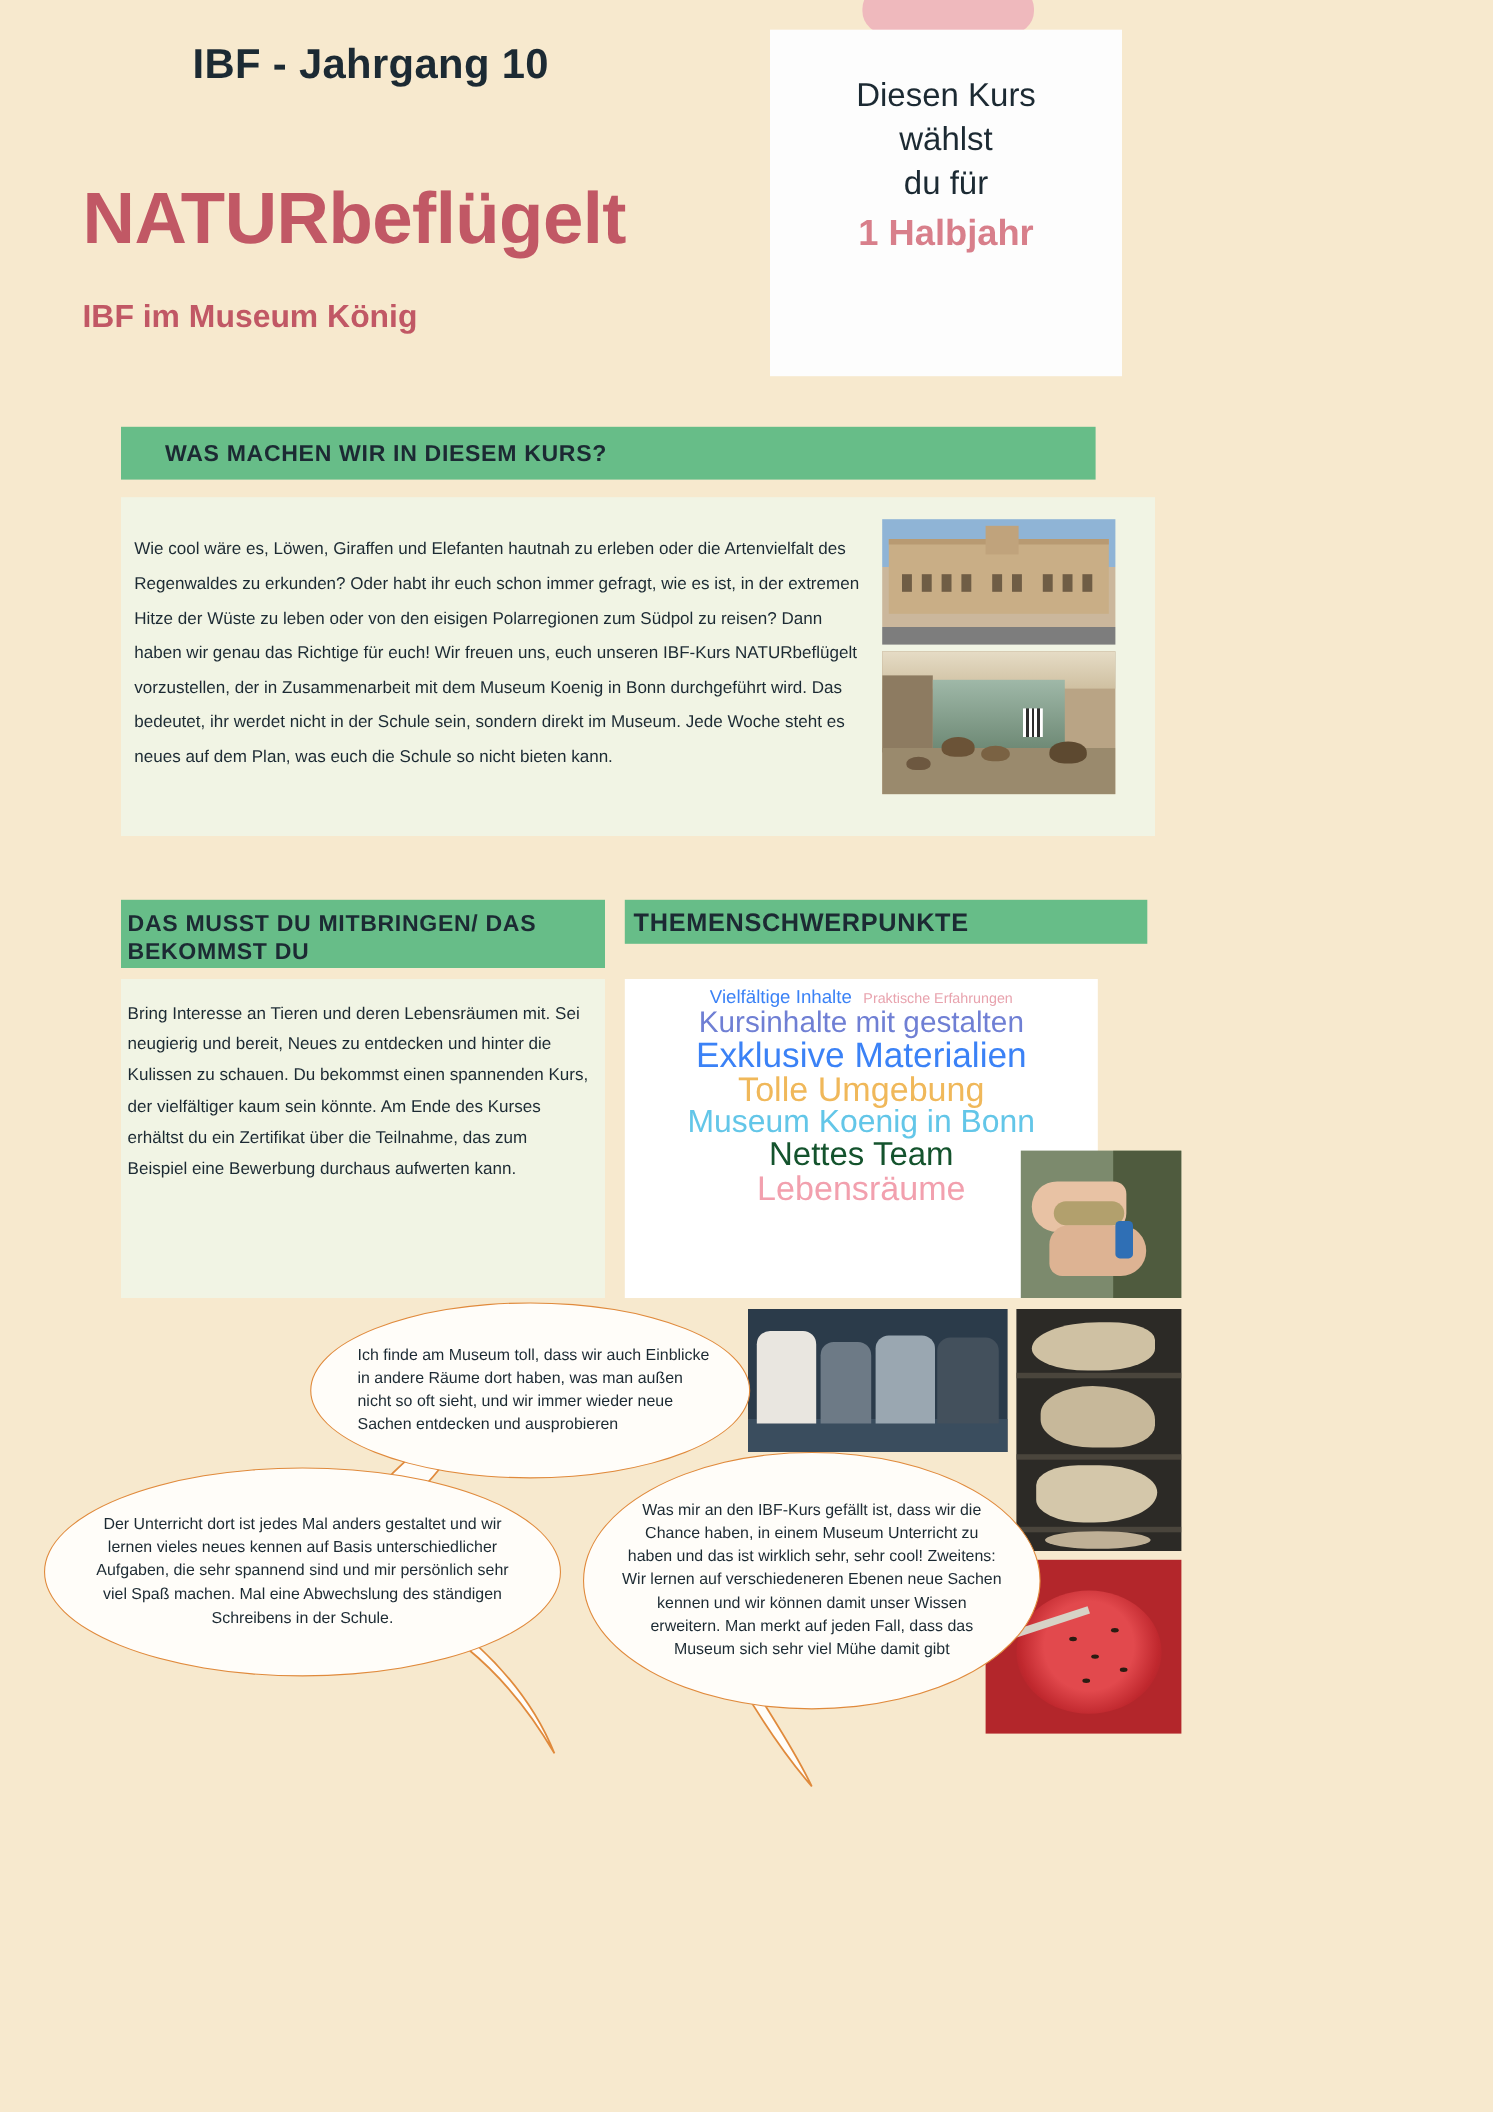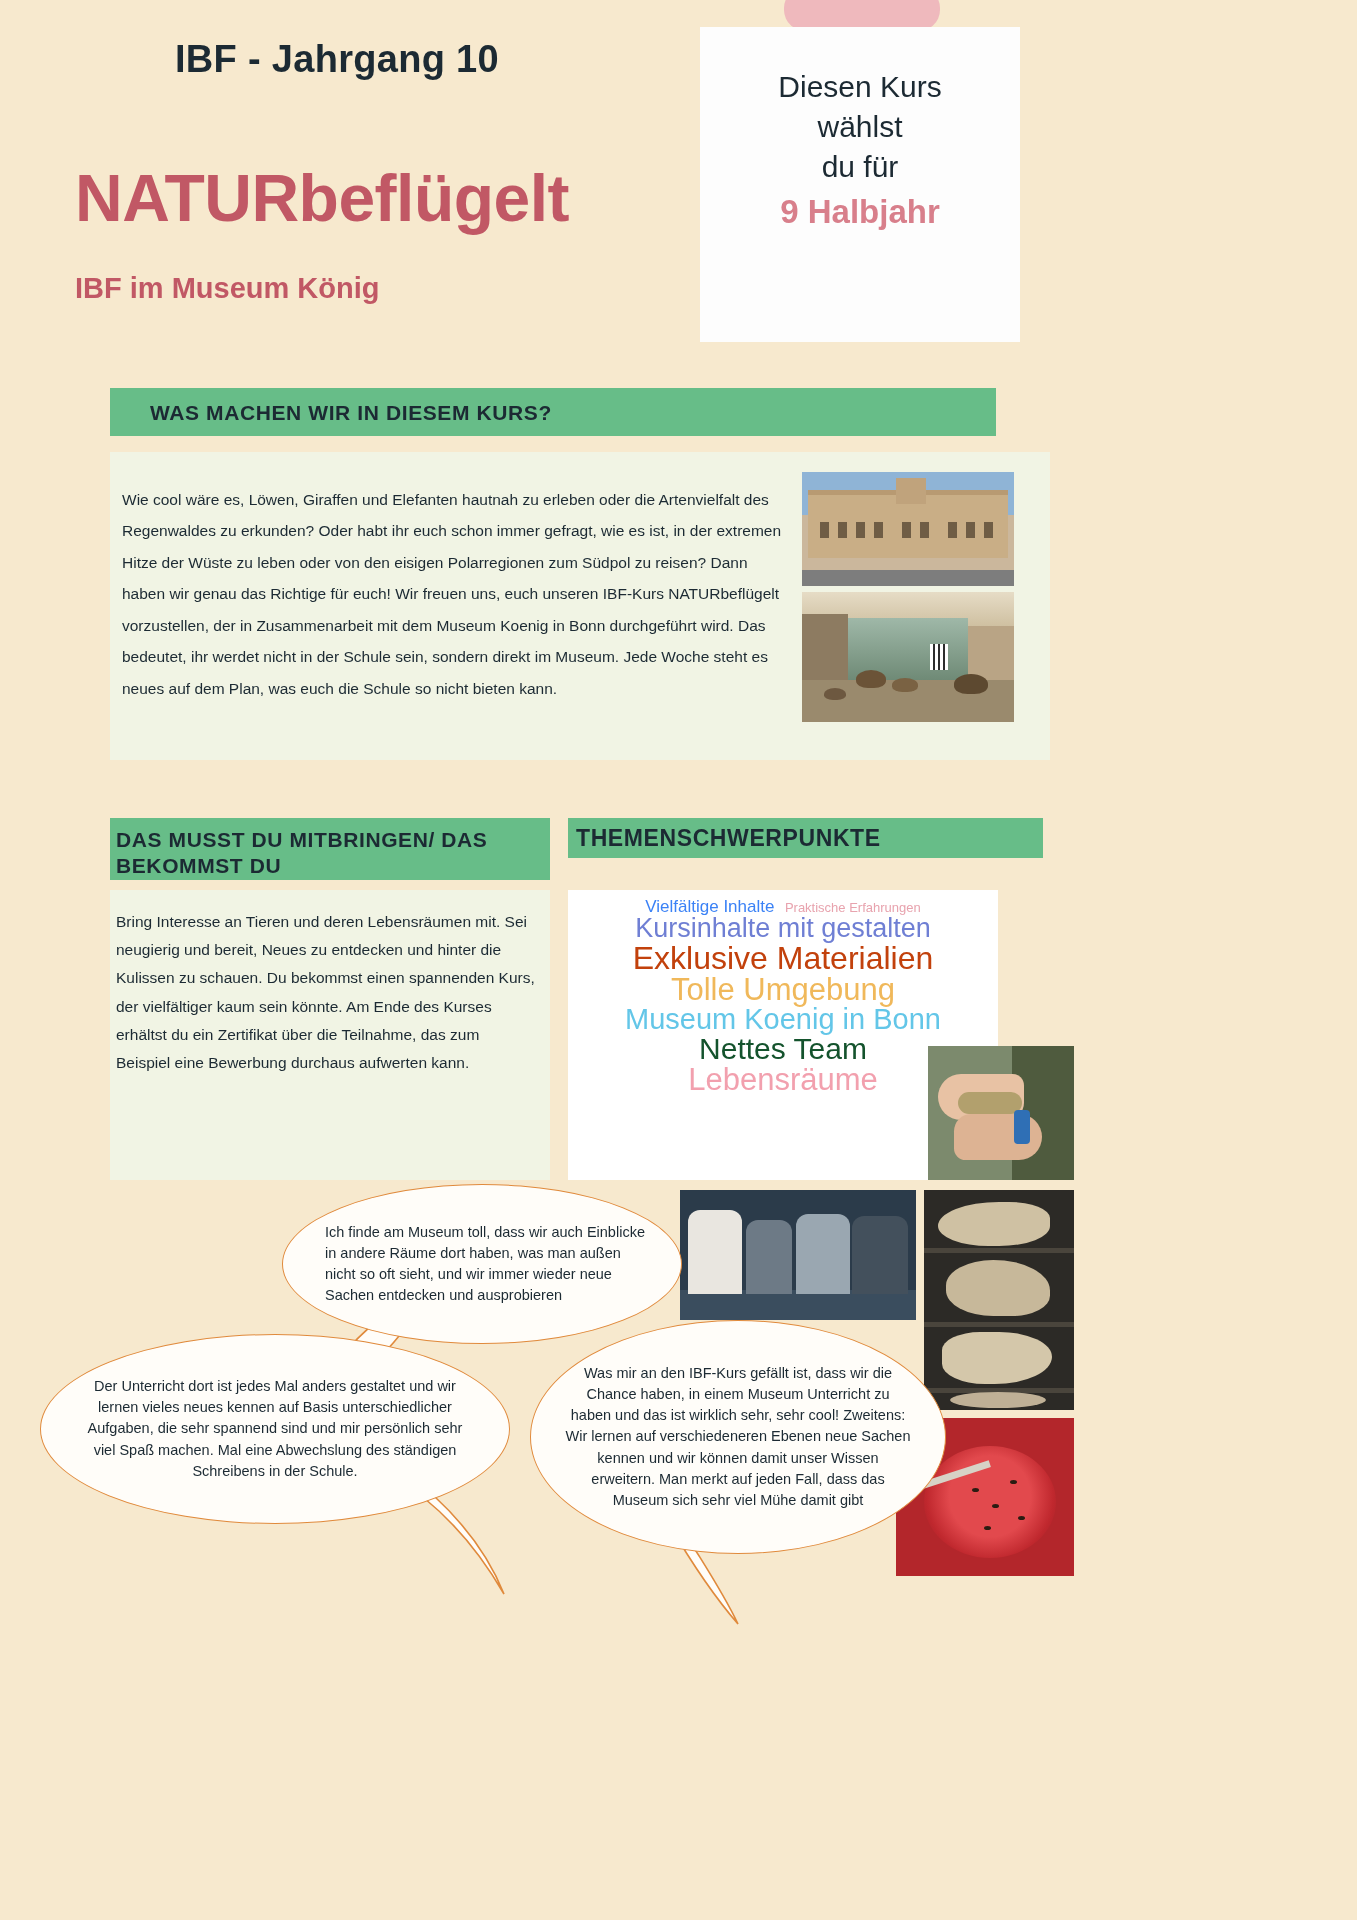--- a/index.html
+++ b/index.html
@@ -196,21 +196,21 @@
     left: 568px; top: 890px;
     width: 430px; height: 290px;
     background: #ffffff;
     text-align: center;
     padding-top: 8px;
   }
   .cloud div { line-height: 1.0; margin: 0; white-space: nowrap; }
   .cw-1 { font-size: 17px; color: #3b82f6; display:inline-block; }
   .cw-2 { font-size: 13px; color: #e8a3ae; display:inline-block; margin-left:6px; }
   .cw-3 { font-size: 27px; color: #6f7fd4; margin-top: 5px; }
-  .cw-4 { font-size: 32px; color: #c2410c; margin-top: 3px; }
+  .cw-4 { font-size: 32px; color: #3b82f6; margin-top: 3px; }
   .cw-5 { font-size: 31px; color: #f0b85a; margin-top: 2px; }
   .cw-6 { font-size: 29px; color: #63c6e8; margin-top: 2px; }
   .cw-7 { font-size: 30px; color: #14532d; margin-top: 3px; }
   .cw-8r { font-size: 31px; color: #e53935; display:inline-block; }
   .cw-8b { font-size: 31px; color: #1da1d6; display:inline-block; }
   .cw-9 { font-size: 31px; color: #f2a0ae; margin-top: 2px; }
 
   
   .bubble {
     position: absolute;
@@ -238,21 +238,21 @@
 <div class="hdr-title">IBF - Jahrgang 10</div>
 <div class="hdr-main">NATURbeflügelt</div>
 <div class="hdr-sub">IBF im Museum König</div>
 
 <div class="brush"></div>
 
 <div class="kurs-card">
   <div class="l">Diesen Kurs</div>
   <div class="l">wählst</div>
   <div class="l">du für</div>
-  <div class="hl">9 Halbjahr</div>
+  <div class="hl">1 Halbjahr</div>
 </div>
 
 <div class="bar bar1">WAS MACHEN WIR IN DIESEM KURS?</div>
 <div class="panel panel1"></div>
 <div class="p1-text">Wie cool wäre es, Löwen, Giraffen und Elefanten hautnah zu erleben oder die Artenvielfalt des Regenwaldes zu erkunden? Oder habt ihr euch schon immer gefragt, wie es ist, in der extremen Hitze der Wüste zu leben oder von den eisigen Polarregionen zum Südpol zu reisen? Dann haben wir genau das Richtige für euch! Wir freuen uns, euch unseren IBF-Kurs NATURbeflügelt vorzustellen, der in Zusammenarbeit mit dem Museum Koenig in Bonn durchgeführt wird. Das bedeutet, ihr werdet nicht in der Schule sein, sondern direkt im Museum. Jede Woche steht es neues auf dem Plan, was euch die Schule so nicht bieten kann.</div>
 
 <div class="photo ph-facade">
   <div class="bldg"></div>
   <div class="tower"></div>
   <div class="win" style="left:18px; top:50px;"></div>

